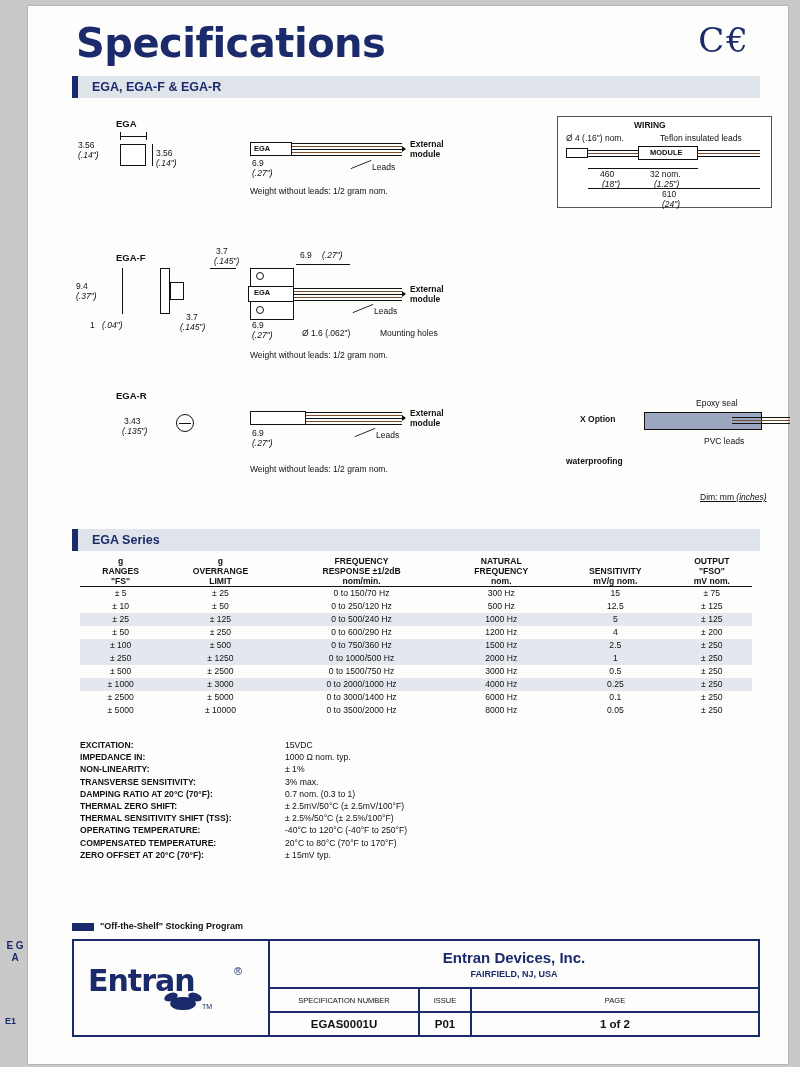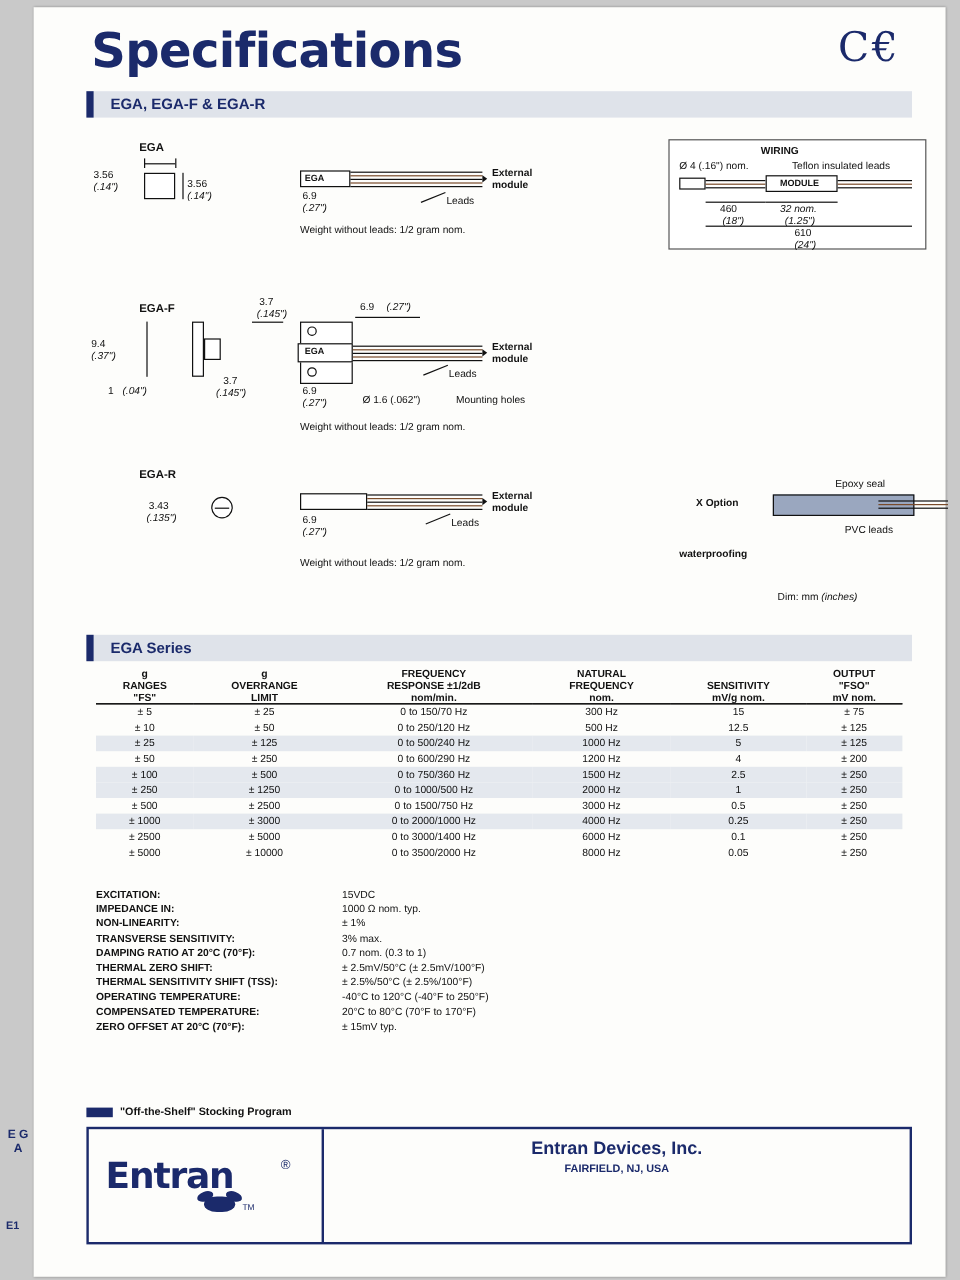--- a/index.html
+++ b/index.html
@@ -219,21 +219,21 @@
     <div class="lbl b" style="left:578px; top:42px; font-size:7.5px;">MODULE</div>
     <div class="leadband" style="left:626px; top:43px; width:62px; height:8px;">
       <i style="top:1px; background:#111;"></i>
       <i style="top:4px; background:#7a4b2a;"></i>
       <i style="top:7px; background:#111;"></i>
     </div>
 
     <div class="hline" style="left:516px; top:62px; width:50px;"></div>
     <div class="lbl" style="left:528px; top:63px;">460</div>
     <div class="lbl i" style="left:530px; top:73px;">(18")</div>
-    <div class="lbl" style="left:578px; top:63px;font-style:italic;">32 nom.</div>
+    <div class="lbl" style="left:578px; top:63px;">32 nom.</div>
     <div class="lbl i" style="left:582px; top:73px;">(1.25")</div>
     <div class="hline" style="left:566px; top:62px; width:60px;"></div>
     <div class="hline" style="left:516px; top:82px; width:172px;"></div>
     <div class="lbl" style="left:590px; top:83px;">610</div>
     <div class="lbl i" style="left:590px; top:93px;">(24")</div>
 
     <div class="lbl fam" style="left:44px; top:146px;">EGA-F</div>
 
     <div class="lbl" style="left:144px; top:140px;">3.7</div>
     <div class="lbl i" style="left:142px; top:150px;">(.145")</div>
@@ -305,21 +305,21 @@
     <div class="lbl b" style="left:494px; top:318px;margin-top:32px;">waterproofing</div>
     <div class="lbl" style="left:624px; top:292px;">Epoxy seal</div>
     <div class="box" style="left:572px; top:306px; width:118px; height:18px; background:#9aa7bf;"></div>
     <div class="leadband" style="left:660px; top:310px; width:58px; height:10px;">
       <i style="top:1px; background:#111;"></i>
       <i style="top:4px; background:#7a4b2a;"></i>
       <i style="top:7px; background:#111;"></i>
     </div>
     <div class="lbl" style="left:632px; top:330px;">PVC leads</div>
 
-    <div class="lbl" style="left:576px; top:386px;"><span>Dim: mm </span><i>(inches)</i></div>
+    <div class="lbl" style="left:628px; top:386px;text-decoration:underline;"><span>Dim: mm </span><i>(inches)</i></div>
   </div>
 
   <div class="tblbar">
     <span>EGA Series</span>
   </div>
 
   <table class="spec">
     <thead>
       <tr>
         <th>g</th>
@@ -479,16 +479,28 @@
   <div class="tblock">
     <div class="tb-logo">
       <div class="logo-word">Entran</div>
       <div class="logo-reg">®</div>
       <div class="logo-bug"></div>
       <div class="logo-tm">TM</div>
     </div>
     <div class="tb-right">
       <div class="tb-company">Entran Devices, Inc.</div>
       <div class="tb-city">FAIRFIELD, NJ, USA</div>
+      <div class="tb-grid">
+        <div class="tb-grid-row">
+          <div class="tb-cell c1 small">SPECIFICATION NUMBER</div>
+          <div class="tb-cell c2 small">ISSUE</div>
+          <div class="tb-cell c3 small">PAGE</div>
+        </div>
+        <div class="tb-grid-row">
+          <div class="tb-cell c1 big">EGAS0001U</div>
+          <div class="tb-cell c2 big">P01</div>
+          <div class="tb-cell c3 big">1 of 2</div>
+        </div>
+      </div>
     </div>
   </div>
 
 </div>
 
 </body></html>

